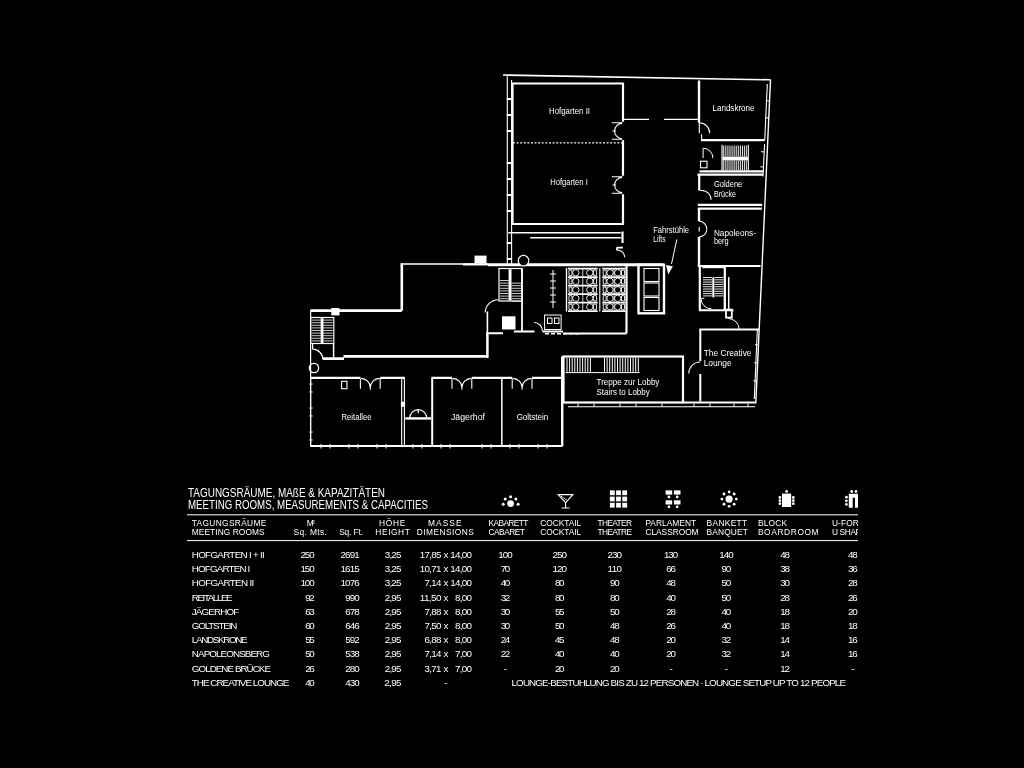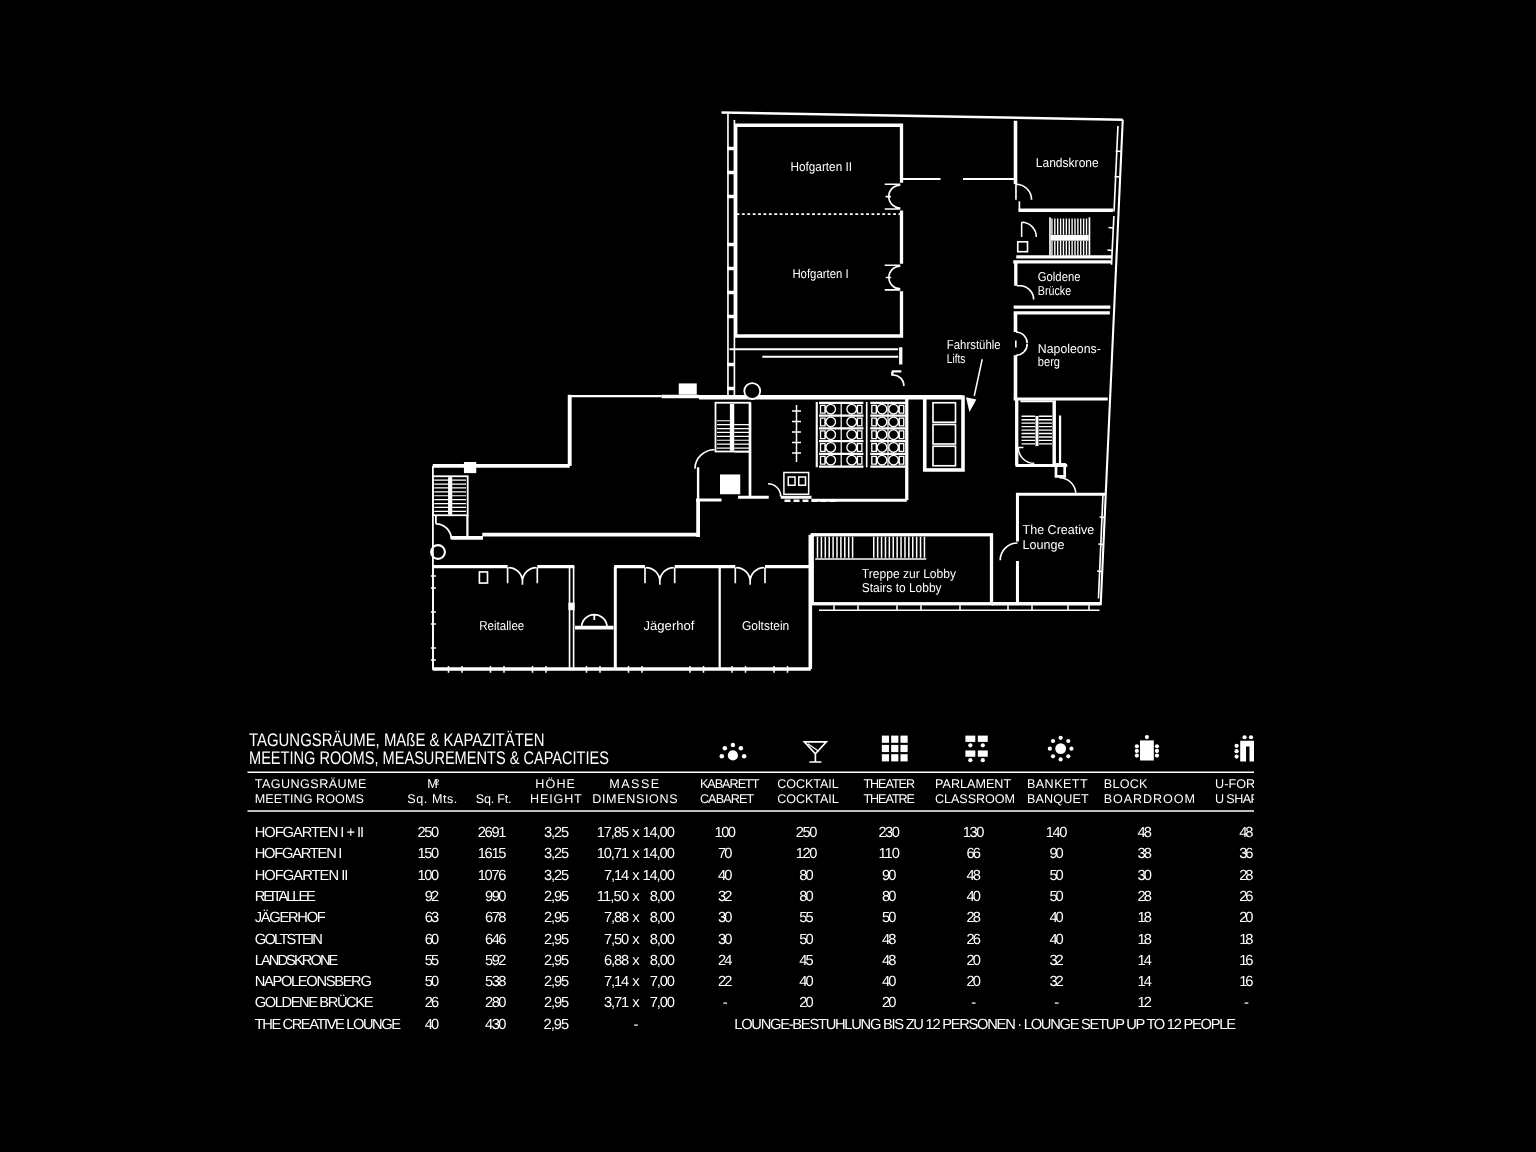--- a/index.html
+++ b/index.html
@@ -1,16 +1,16 @@
 <!DOCTYPE html>
 <html><head>
 <meta charset="utf-8">
 <style>
   html,body{margin:0;padding:0;background:#000;}
-  #page{width:836px;height:768px;background:#1d4ed8;position:relative;overflow:hidden;}
+  #page{width:836px;height:768px;background:#1d4ed8;position:relative;overflow:hidden;margin-left:22px;}
   svg{display:block;}
   text{font-family:"Liberation Sans",sans-serif;fill:#fff;}
 </style>
 </head>
 <body>
 <div id="page">
 <svg width="1024" height="768" viewBox="0 0 1024 768">
 
 <rect x="0" y="0" width="1024" height="768" fill="#000"></rect>
 <g stroke="#fff" fill="none" stroke-linecap="butt">

